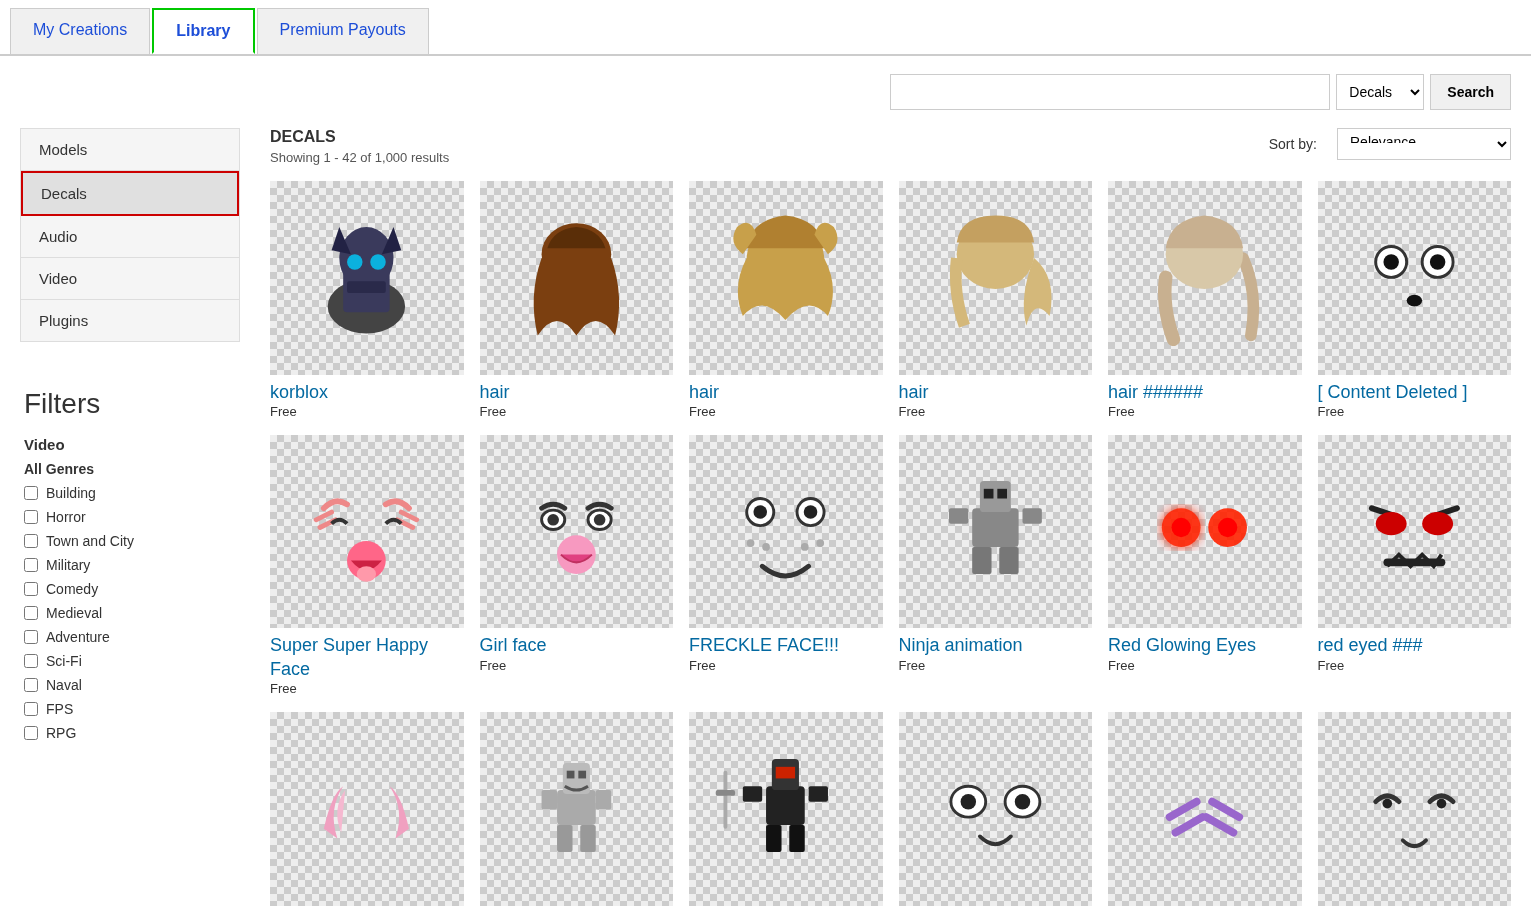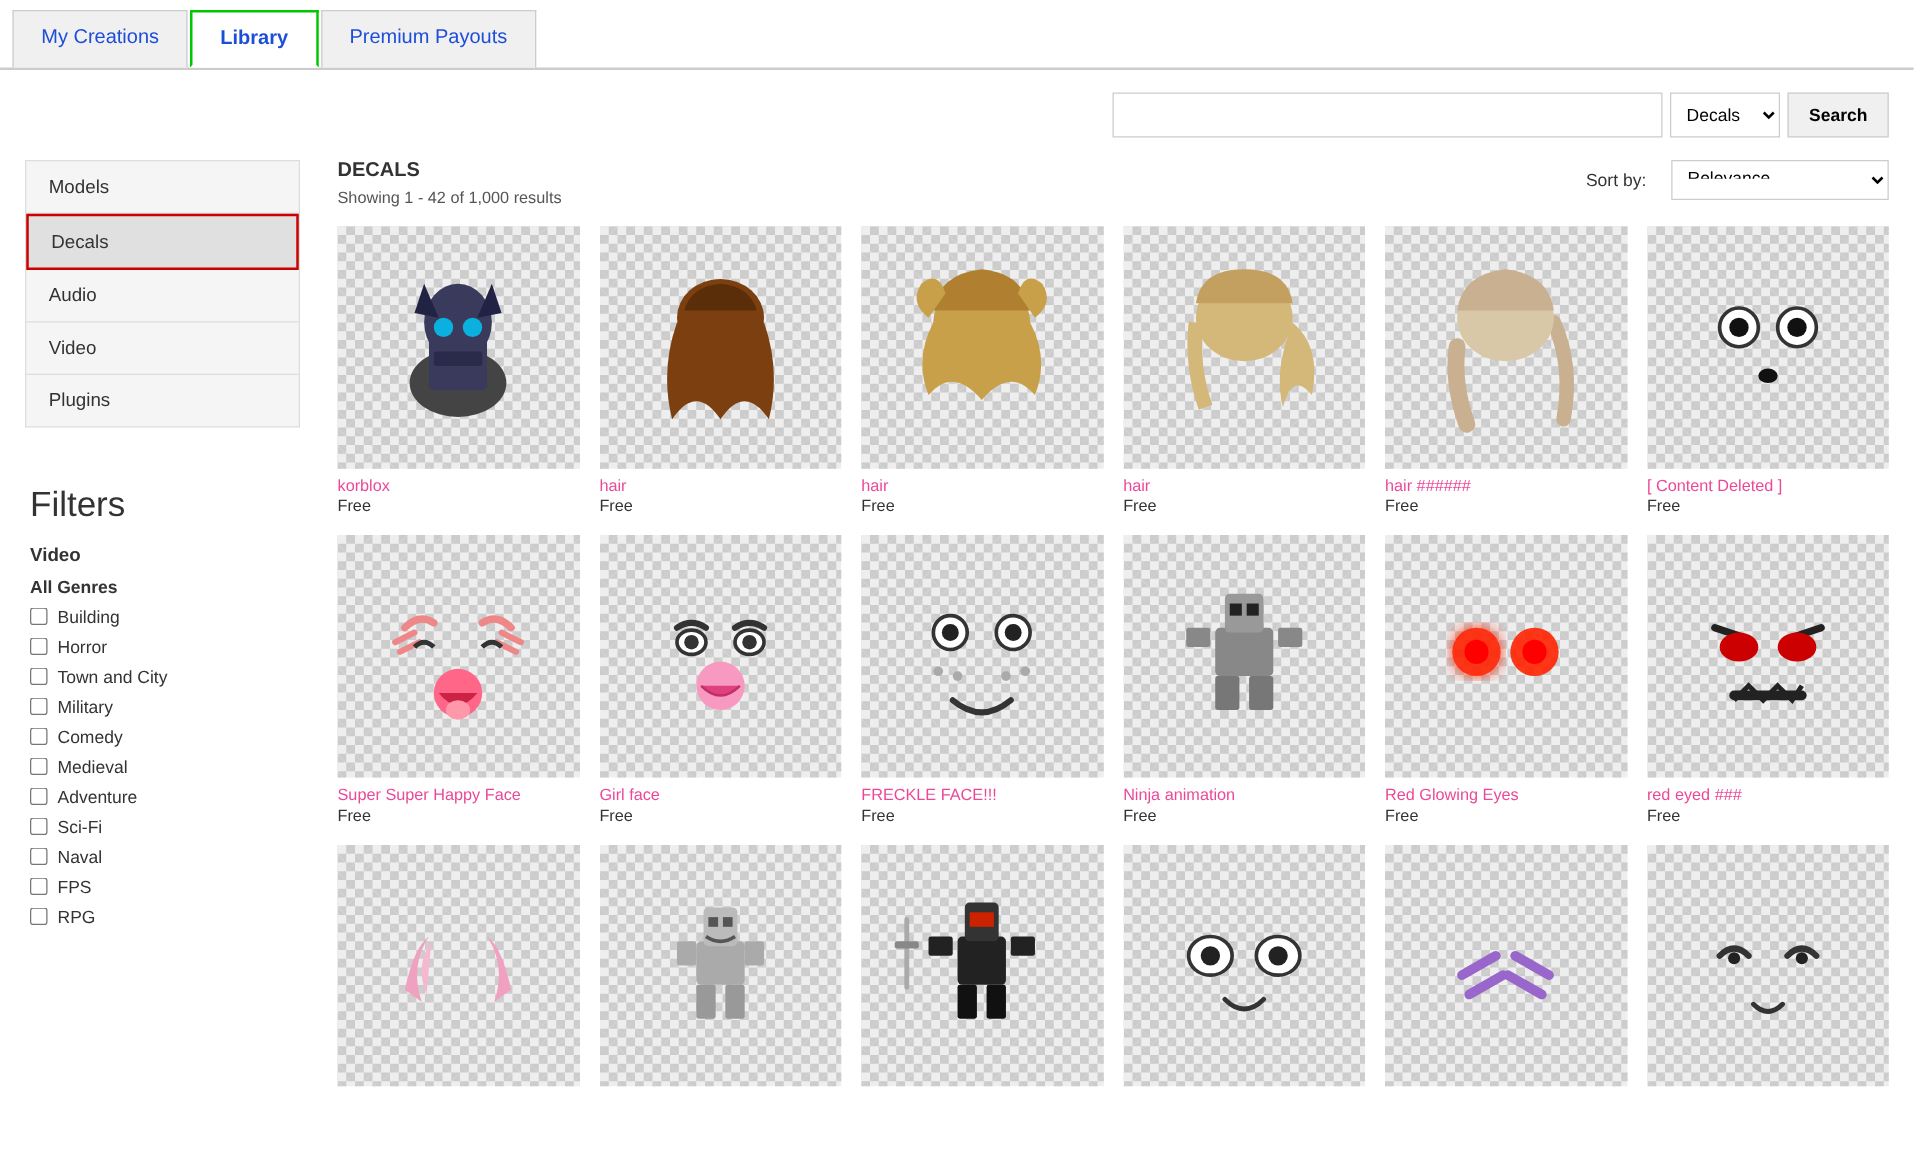--- a/index.html
+++ b/index.html
@@ -146,22 +146,22 @@
       aspect-ratio: 1;
       background: repeating-conic-gradient(#e0e0e0 0% 25%, #f5f5f5 0% 50%) 0 0 / 16px 16px;
       display: flex;
       align-items: center;
       justify-content: center;
       margin-bottom: 6px;
       overflow: hidden;
       position: relative;
     }
     .item-name {
-      font-size: 13px;
-      color: #ec4899;
+      font-size: 18px;
+      color: #0369a1;
       text-decoration: none;
       line-height: 1.3;
     }
     .item-price { font-size: 13px; color: #333; }
 
     
     .item-svg { width: 80%; height: 80%; }
 
     
     .checker {

